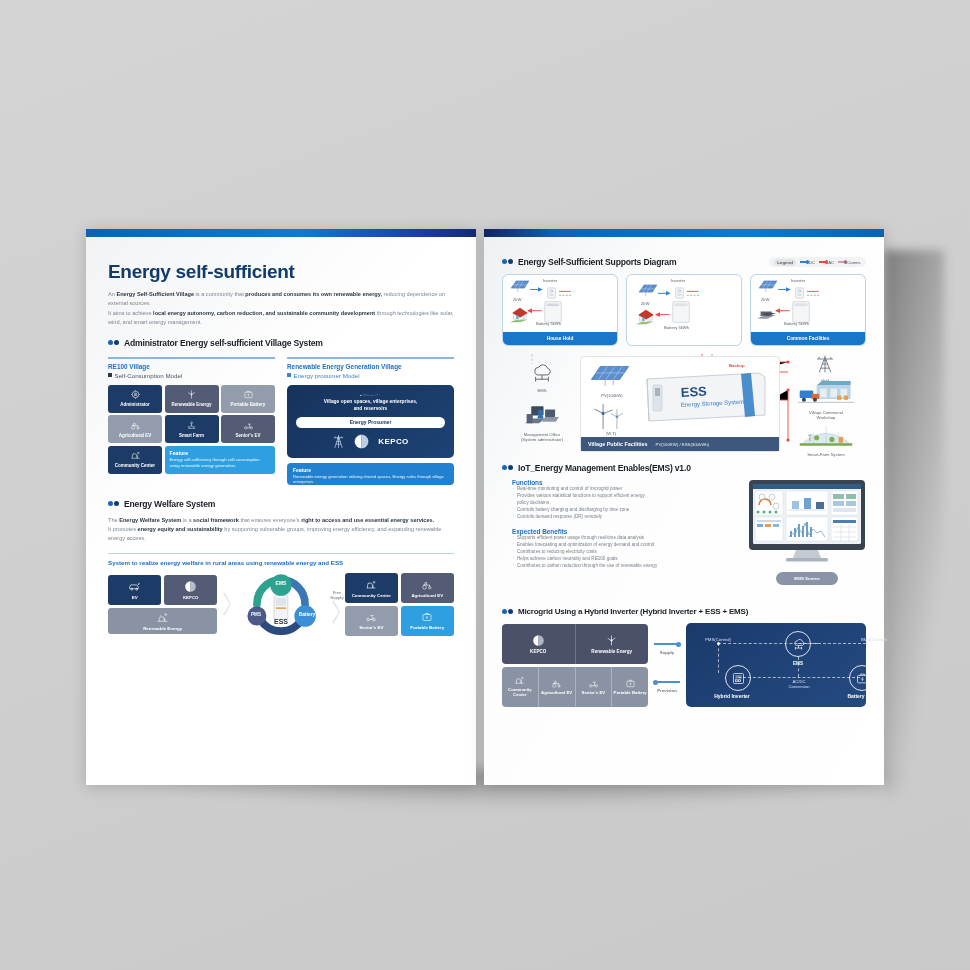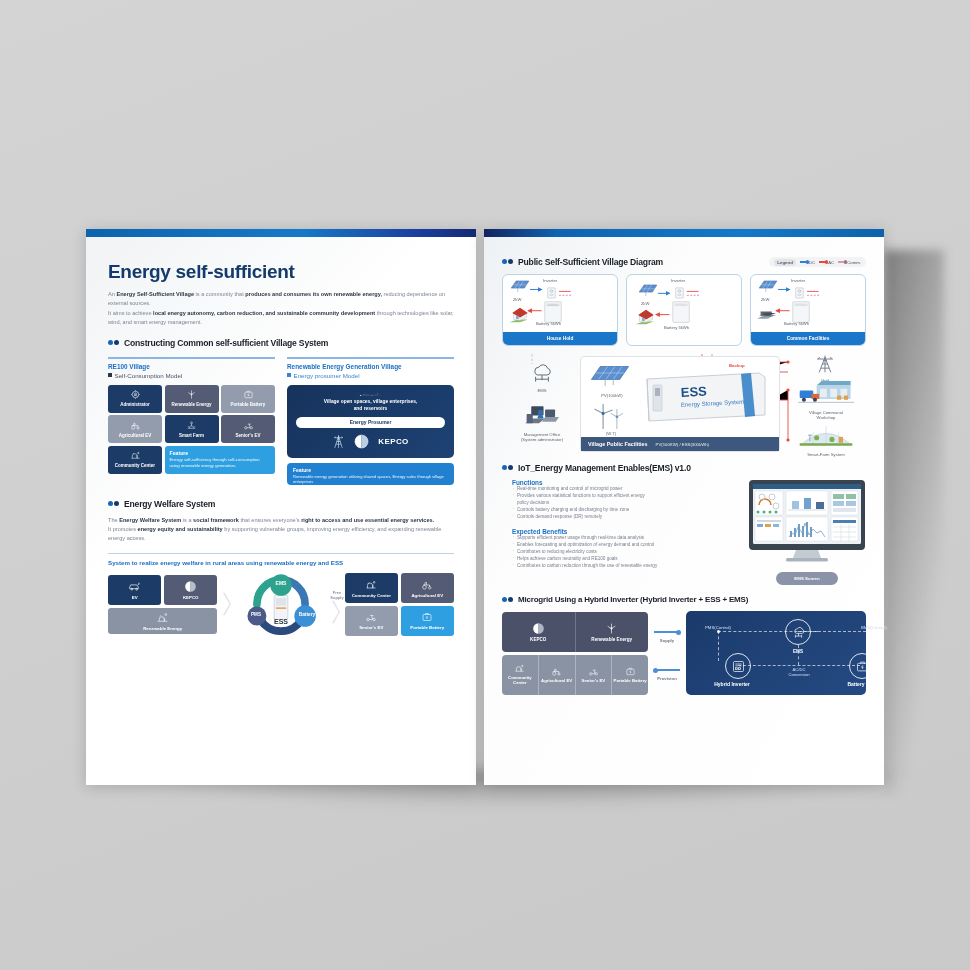--- a/index.html
+++ b/index.html
@@ -173,21 +173,21 @@
           <span>Energy self-sufficient</span>
         </h1>
 
         <p class="lead">
           <span>An </span><b>Energy Self-Sufficient Village</b><span> is a community that </span><b>produces and consumes its own renewable energy,</b><span> reducing dependence on external sources.</span><br>
           <span>It aims to achieve </span><b>local energy autonomy, carbon reduction, and sustainable community development</b><span> through technologies like solar, wind, and smart energy management.</span>
         </p>
 
         <div class="sec-head">
           <span class="dots"></span>
-          <span class="sec-title">Constructing Common self-sufficient Village System</span>
+          <span class="sec-title">Administrator Energy self-sufficient Village System</span>
         </div>
 
         <div class="village-cols">
 
           <div class="vcol a">
             <div class="hdr-rule"></div>
             <h3>RE100 Village</h3>
             <div class="sub">
                 <i></i>
                 <span>Self-Consumption Model</span>
@@ -462,21 +462,21 @@
 
       </div>
     </div>
 
     <div class="page right">
       <div class="topbar"></div>
       <div class="page-inner" style="padding:20px 18px 10px 18px;">
 
         <div class="sec-head" style="margin-top:0">
           <span class="dots"></span>
-          <span class="sec-title">Public Self-Sufficient Village Diagram</span>
+          <span class="sec-title">Energy Self-Sufficient Supports Diagram</span>
           <div class="legend">
             <span class="lg-t">Legend</span>
             <span class="lgi">
                 <i class="lgl dc"></i>
                 <span>DC</span>
               </span>
             <span class="lgi">
                 <i class="lgl ac"></i>
                 <span>AC</span>
               </span>
@@ -789,21 +789,21 @@
               <rect x="85" y="41" width="23" height="3" fill="#4a7fb0"></rect>
               <path d="M85 48h23M85 53h23M85 58h23" stroke="#d8e0e8" stroke-width=".7"></path>
               <path d="M93 45v18M101 45v18" stroke="#d8e0e8" stroke-width=".7"></path>
               <path d="M48 71 h22 l3 8 h-28 z" fill="#c3cad2"></path>
               <rect x="38" y="79" width="42" height="3.5" rx="1.6" fill="#aab3bd"></rect>
             </svg>
             <div class="ems-chip">EMS Screen</div>
           </div>
         </div>
 
-        <div class="sec-head" style="margin-top:10px">
+        <div class="sec-head" style="margin-top:22px">
           <span class="dots"></span>
           <span class="sec-title" style="font-size:8px">Microgrid Using a Hybrid Inverter (Hybrid Inverter + ESS + EMS)</span>
         </div>
 
         <div class="mg-row">
           <div class="mg-left">
             <div class="mg-top">
               <div class="c">
                 <svg width="13" height="13" viewBox="0 0 32 32">
                     <path d="M16 3a13 13 0 0 0 0 26z" fill="#fff"></path>

